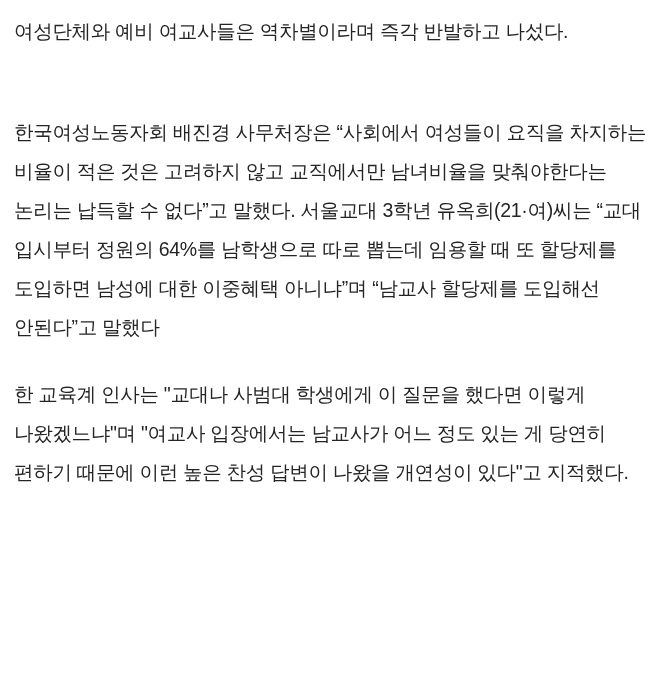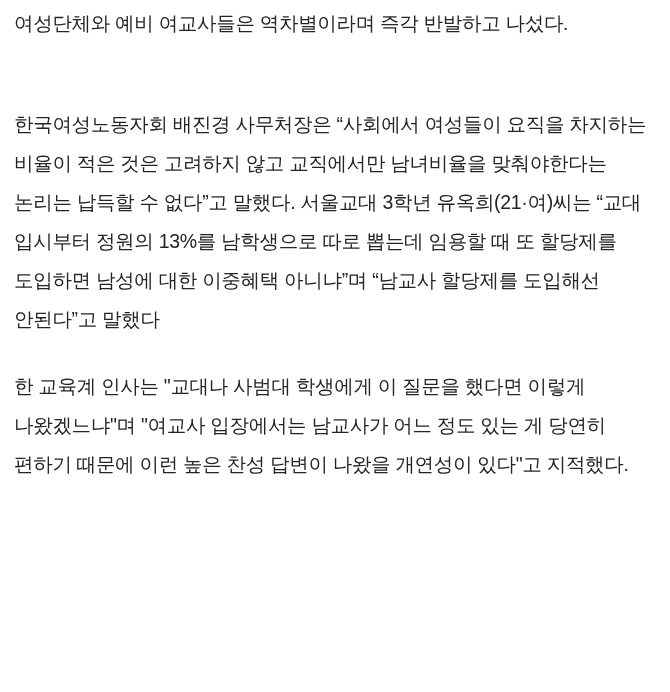--- a/index.html
+++ b/index.html
@@ -10,35 +10,35 @@
   body {
     width: 670px;
     height: 692px;
     overflow: hidden;
     font-family: "Liberation Sans", "DejaVu Sans", sans-serif;
     color: #1a1a1a;
   }
   .article {
     box-sizing: border-box;
     width: 670px;
-    padding: 4px 14px 0 14px;
+    padding: 12px 14px 0 14px;
   }
   .para {
     font-size: 19.5px;
     line-height: 39px;
     letter-spacing: -0.3px;
     color: #242424;
     margin: 0;
     word-break: keep-all;
   }
   .gap-large { height: 62px; }
   .gap-medium { height: 28px; }
 </style>
 </head>
 <body>
 
 <div class="article">
   <p class="para">여성단체와 예비 여교사들은 역차별이라며 즉각 반발하고 나섰다.</p>
   <div class="gap-large"></div>
-  <p class="para">한국여성노동자회 배진경 사무처장은 “사회에서 여성들이 요직을 차지하는 비율이 적은 것은 고려하지 않고 교직에서만 남녀비율을 맞춰야한다는 논리는 납득할 수 없다”고 말했다. 서울교대 3학년 유옥희(21·여)씨는 “교대 입시부터 정원의 13%를 남학생으로 따로 뽑는데 임용할 때 또 할당제를 도입하면 남성에 대한 이중혜택 아니냐”며 “남교사 할당제를 도입해선 안된다”고 말했다</p>
+  <p class="para">한국여성노동자회 배진경 사무처장은 “사회에서 여성들이 요직을 차지하는 비율이 적은 것은 고려하지 않고 교직에서만 남녀비율을 맞춰야한다는 논리는 납득할 수 없다”고 말했다. 서울교대 3학년 유옥희(21·여)씨는 “교대 입시부터 정원의 64%를 남학생으로 따로 뽑는데 임용할 때 또 할당제를 도입하면 남성에 대한 이중혜택 아니냐”며 “남교사 할당제를 도입해선 안된다”고 말했다</p>
   <div class="gap-medium"></div>
   <p class="para">한 교육계 인사는 "교대나 사범대 학생에게 이 질문을 했다면 이렇게 나왔겠느냐"며 "여교사 입장에서는 남교사가 어느 정도 있는 게 당연히 편하기 때문에 이런 높은 찬성 답변이 나왔을 개연성이 있다"고 지적했다.</p>
 </div>
 
 </body></html>

